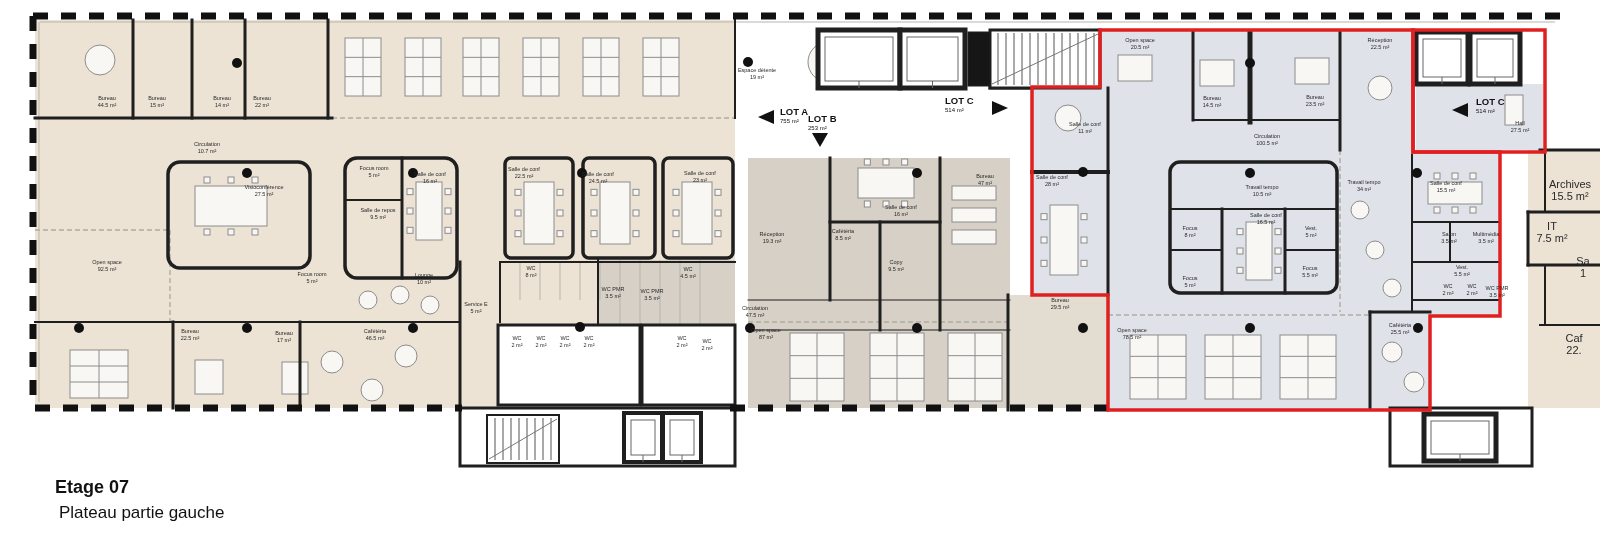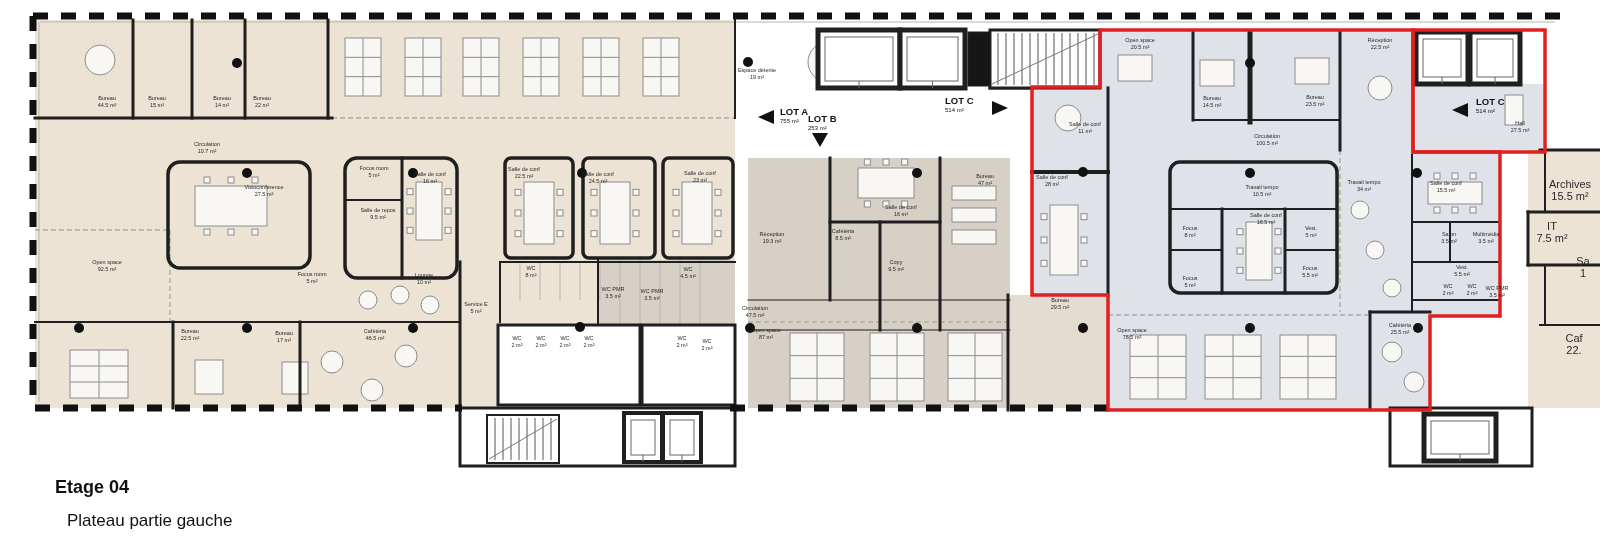--- a/index.html
+++ b/index.html
@@ -1,20 +1,20 @@
 <!DOCTYPE html>
 <html><head>
 <meta charset="utf-8">
 <style>
   html,body{margin:0;padding:0;background:#fff;font-family:"Liberation Sans",sans-serif;}
   .canvas{position:relative;width:1600px;height:551px;background:#ffffff;overflow:hidden;}
   svg{position:absolute;left:0;top:0;}
   .title-block{position:absolute;left:55px;top:477px;color:#111;}
   .title-block .floor{font-size:18px;font-weight:bold;line-height:21px;margin:0;}
-  .title-block .subtitle{font-size:17px;font-weight:normal;line-height:21px;margin:12px;}
+  .title-block .subtitle{font-size:17px;font-weight:normal;line-height:21px;margin:4px;}
 </style>
 </head>
 <body>
 
 <div class="canvas">
   <svg id="plan" width="1600" height="551" viewBox="0 0 1600 551">
       <g>
         <rect fill="#ece3d4" x="35" y="20" width="700" height="388"></rect>
         <rect fill="#d6d0c6" x="598" y="260" width="137" height="65"></rect>
         <rect fill="#d6d0c6" x="748" y="158" width="262" height="250"></rect>
@@ -469,16 +469,16 @@
         <text x="945" y="112" fill="#111" font-size="6" font-family="&quot;Liberation Sans&quot;, sans-serif">514 m²</text>
         <polygon points="992,101 992,115 1008,108" fill="#111"></polygon>
       </g>
       <g>
         <text x="1476" y="105" fill="#111" font-size="9.5" font-weight="bold" font-family="&quot;Liberation Sans&quot;, sans-serif">LOT C</text>
         <text x="1476" y="113" fill="#111" font-size="6" font-family="&quot;Liberation Sans&quot;, sans-serif">514 m²</text>
         <polygon points="1468,103 1468,117 1452,110" fill="#111"></polygon>
       </g>
     </svg>
   <div class="title-block">
-    <p class="floor">Etage 04</p>
+    <p class="floor">Etage 07</p>
     <p class="subtitle">Plateau partie gauche</p>
   </div>
 </div>
 
 </body></html>

